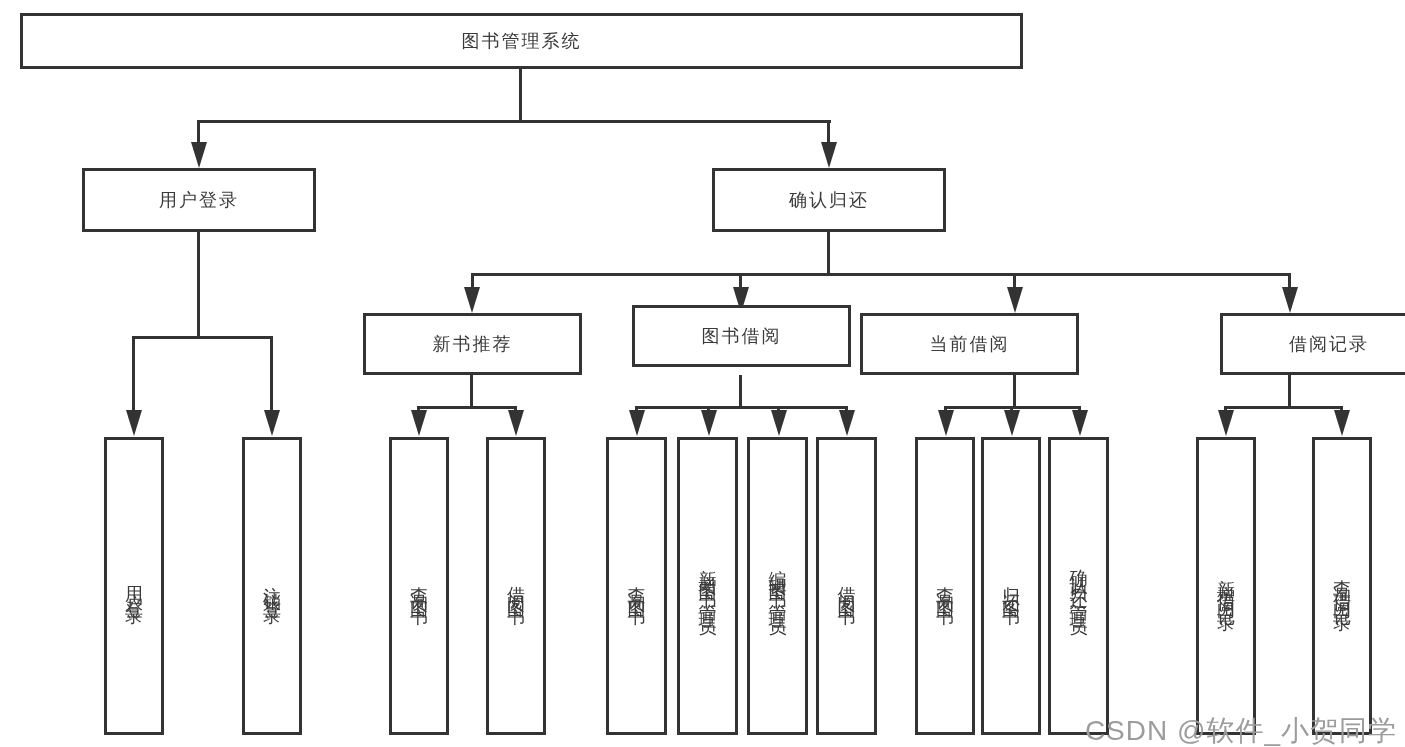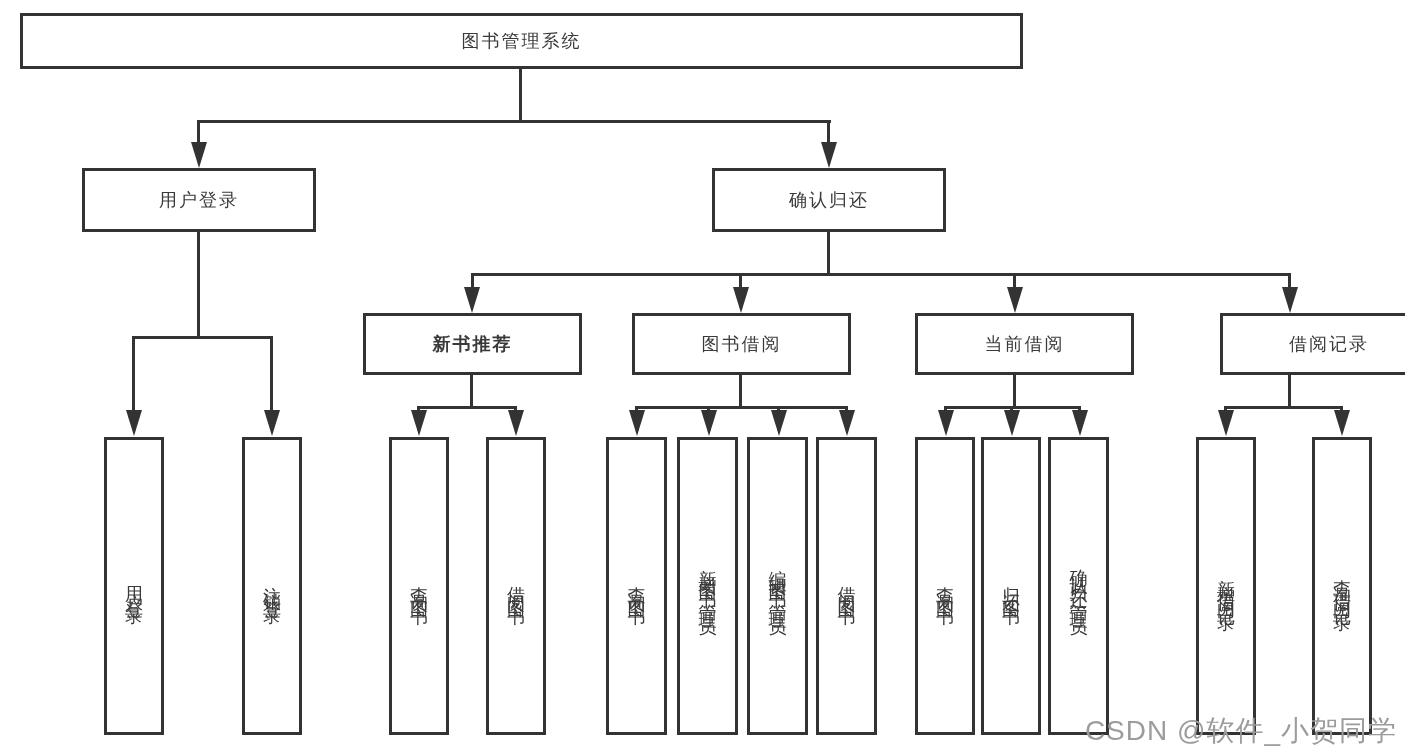--- a/index.html
+++ b/index.html
@@ -69,27 +69,27 @@
   <div class="hl" style="left:471px;top:273px;width:820px;"></div>
   <div class="vl" style="left:471px;top:273px;height:15px;"></div>
   <div class="arrow" style="left:464px;top:287px;"></div>
   <div class="vl" style="left:739px;top:273px;height:15px;"></div>
   <div class="arrow" style="left:733px;top:287px;"></div>
   <div class="vl" style="left:1013px;top:273px;height:15px;"></div>
   <div class="arrow" style="left:1007px;top:287px;"></div>
   <div class="vl" style="left:1288px;top:273px;height:15px;"></div>
   <div class="arrow" style="left:1282px;top:287px;"></div>
 
-  <div class="box h" style="left:363px;top:313px;width:219px;height:62px;font-weight:bold;">
+  <div class="box h" style="left:363px;top:313px;width:219px;height:62px;">
     <span class="lbl">新书推荐</span>
   </div>
-  <div class="box h" style="left:632px;top:313px;width:219px;height:62px;">
+  <div class="box h" style="left:632px;top:305px;width:219px;height:62px;">
     <span class="lbl">图书借阅</span>
   </div>
-  <div class="box h" style="left:915px;top:313px;width:219px;height:62px;">
+  <div class="box h" style="left:860px;top:313px;width:219px;height:62px;">
     <span class="lbl">当前借阅</span>
   </div>
   <div class="box h" style="left:1220px;top:313px;width:218px;height:62px;">
     <span class="lbl">借阅记录</span>
   </div>
 
   <div class="vl" style="left:470px;top:375px;height:31px;"></div>
   <div class="hl" style="left:417px;top:406px;width:100px;"></div>
   <div class="vl" style="left:417px;top:406px;height:7px;"></div>
   <div class="arrow" style="left:411px;top:410px;"></div>

